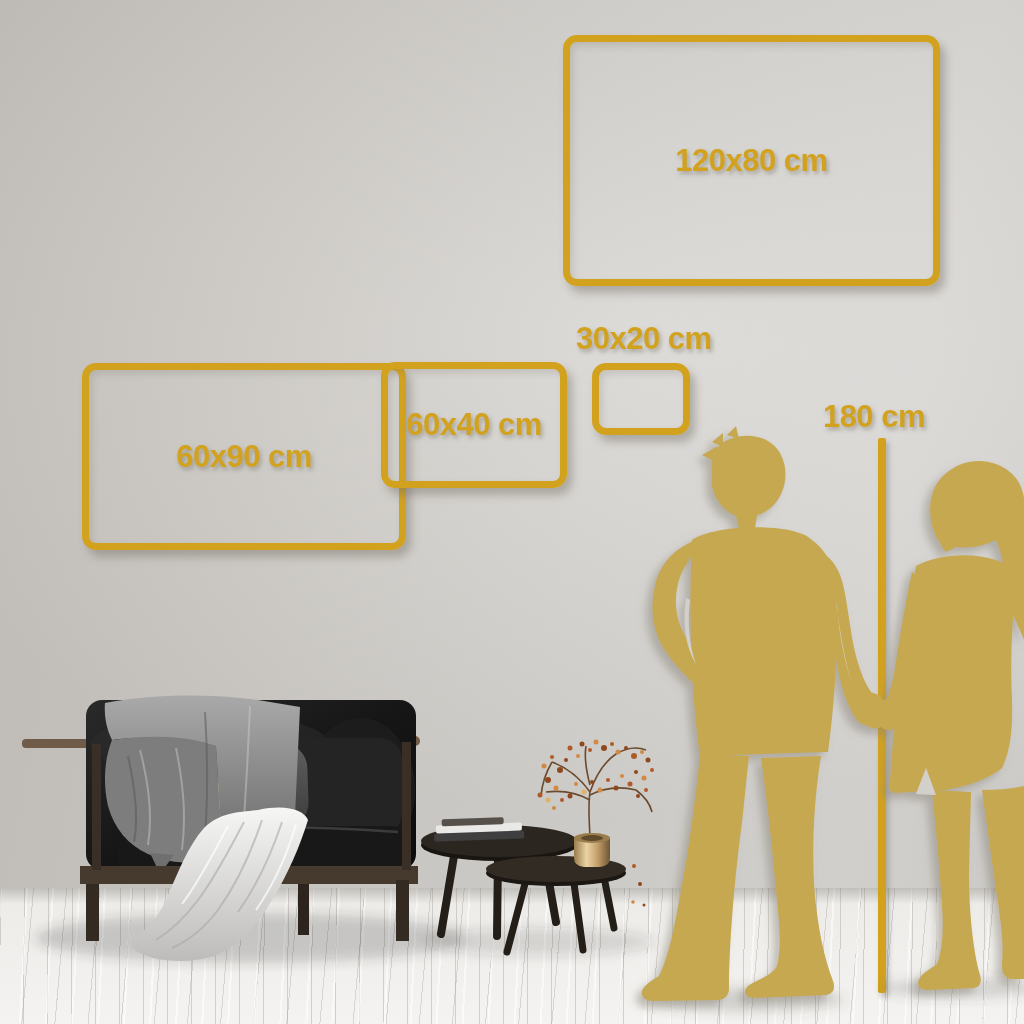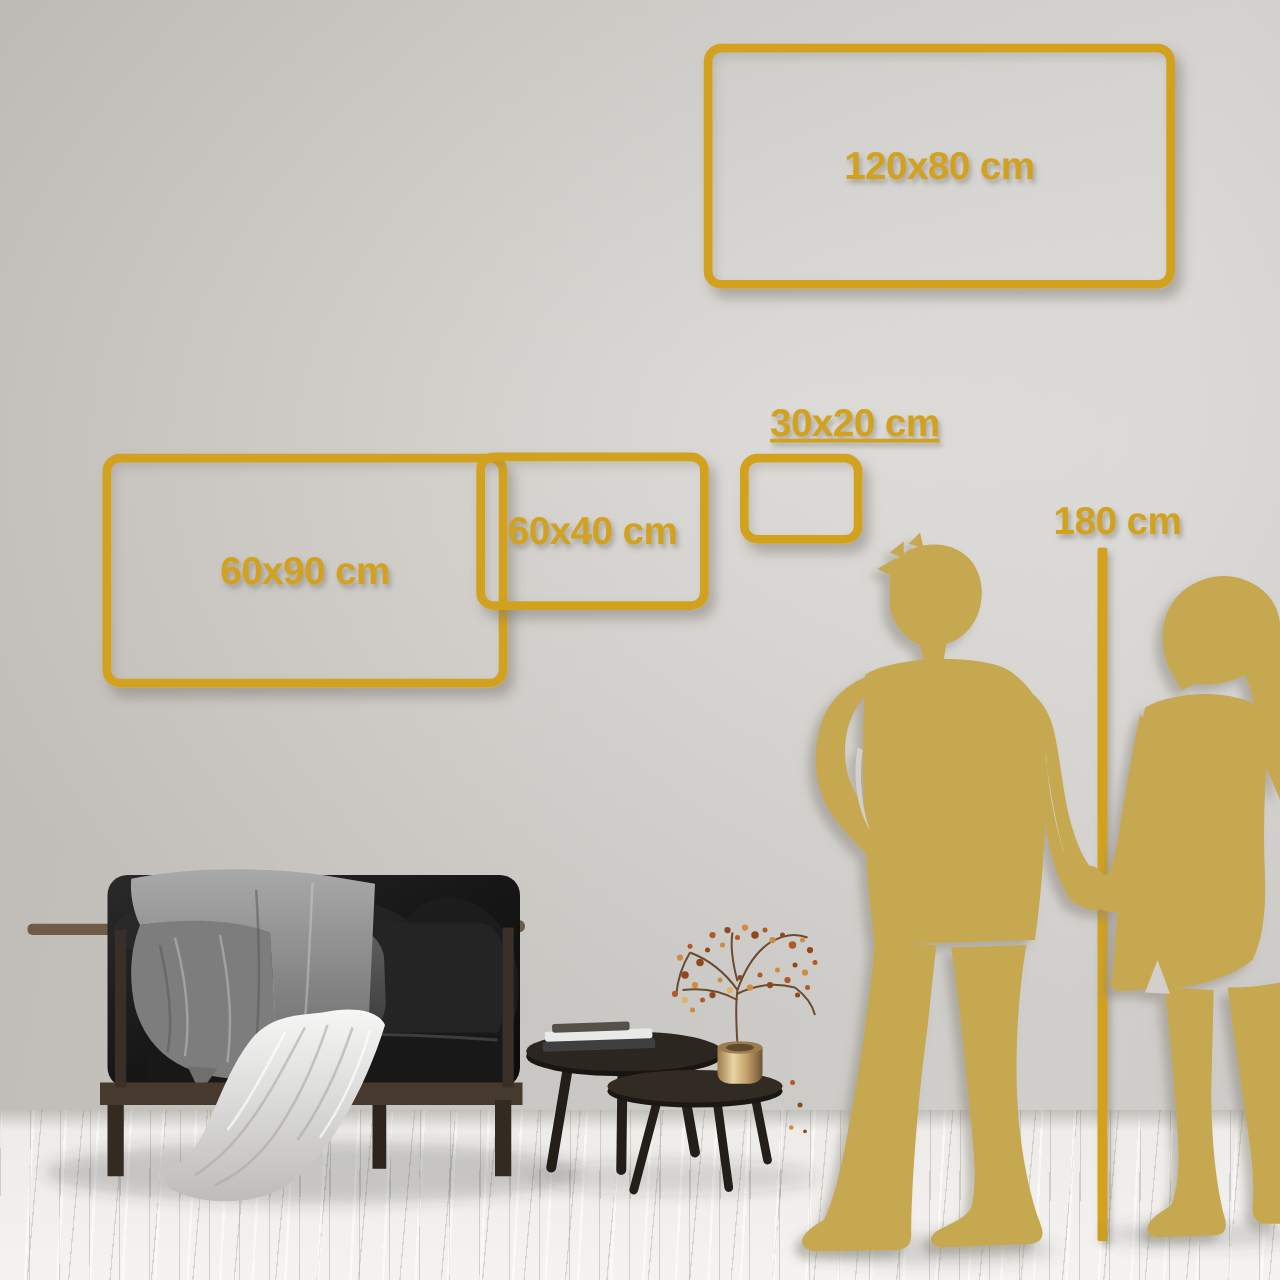--- a/index.html
+++ b/index.html
@@ -33,26 +33,26 @@
     border:7px solid var(--gold);border-radius:14px;
     box-shadow:5px 7px 9px rgba(120,114,102,0.45), inset 3px 4px 7px rgba(120,114,102,0.22);
     display:flex;align-items:center;justify-content:center;
   }
   .size-label{
     color:var(--gold);font-weight:700;font-size:31px;letter-spacing:-0.5px;white-space:nowrap;
     text-shadow:2px 3px 4px rgba(120,114,102,0.5);
   }
   .size-label.floating{position:absolute;}
   #frame-150x100{left:82px;top:37px;width:452px;height:308px;}
-  #frame-120x80{left:563px;top:35px;width:377px;height:196px;}
+  #frame-120x80{left:563px;top:35px;width:377px;height:251px;}
   #frame-60x90{left:82px;top:363px;width:324px;height:187px;}
   #frame-60x40{left:381px;top:362px;width:186px;height:126px;}
   #frame-30x20{left:592px;top:363px;width:98px;height:72px;}
-  #label-30x20{left:616px;top:321px;text-decoration:underline;}
-  #label-180cm{left:876px;top:399px;transform:translateX(-52%);margin-left:20px;}
+  #label-30x20{left:576px;top:321px;}
+  #label-180cm{left:876px;top:399px;transform:translateX(-52%);}
   #height-line{
     position:absolute;left:878px;top:438px;width:8px;height:555px;
     background:var(--gold);border-radius:2px;
     box-shadow:3px 4px 5px rgba(120,114,102,0.4);
   }
   svg{position:absolute;left:0;top:0;}
   .sil{fill:var(--sil);}
   .wallfill{fill:var(--wall);}
 </style>
 </head>

